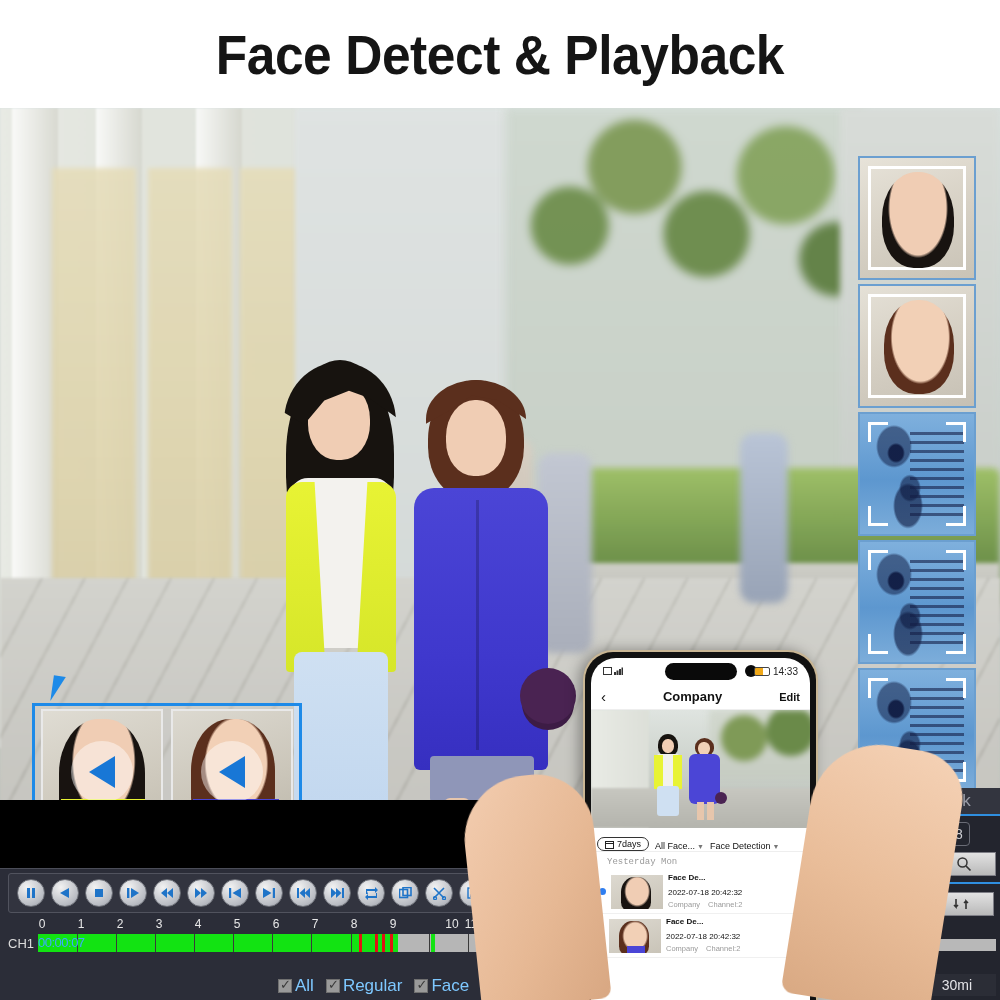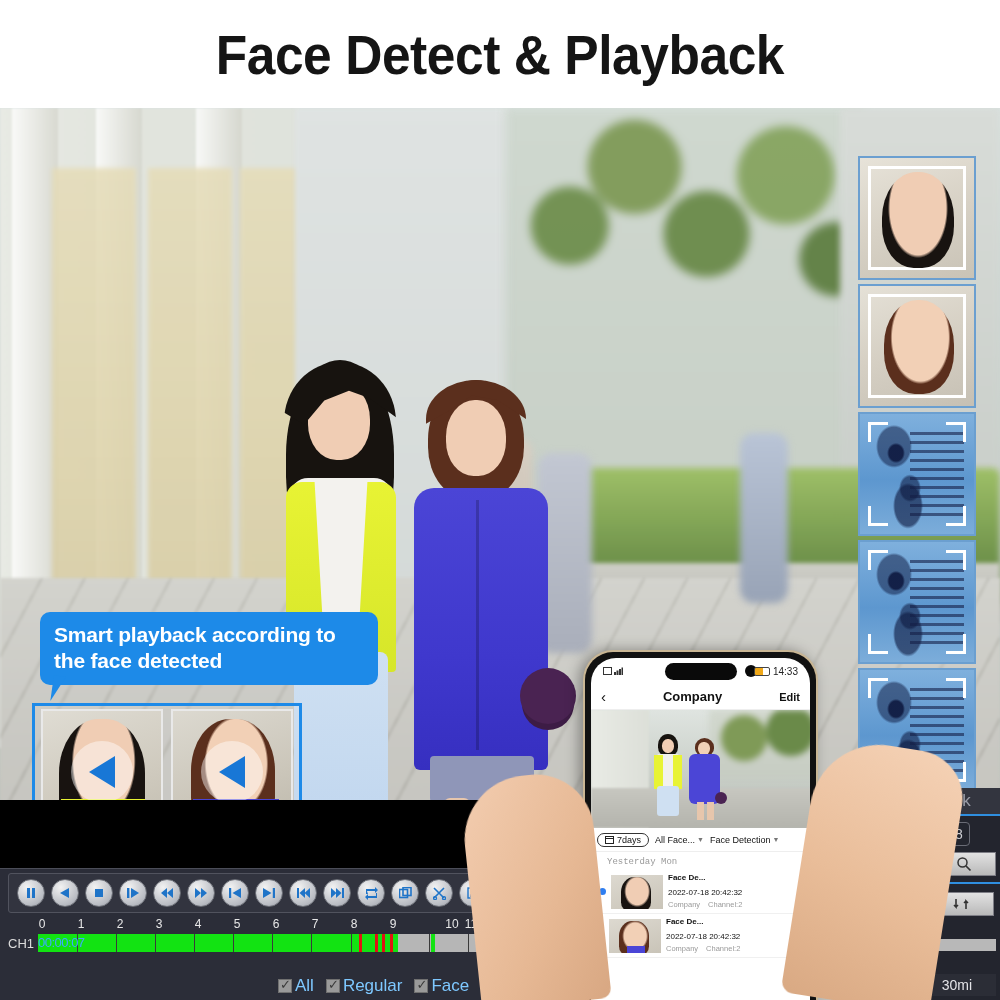--- a/index.html
+++ b/index.html
@@ -241,21 +241,21 @@
   .notch-dot { position:absolute; left:calc(50% + 44px); top:7px; width:12px; height:12px; background:#0a0a0a; border-radius:50%; }
   .sb-left { font-size:8px; color:#222; letter-spacing:1px; display:flex; gap:2px; align-items:center; }
   .sb-right { font-size:10px; color:#222; display:flex; gap:3px; align-items:center; }
   .batt { width:16px; height:9px; border:1px solid #444; border-radius:2px; position:relative; background:linear-gradient(90deg,#f0a818 60%, #fff 60%); }
   .nav-bar { height:26px; display:flex; align-items:center; justify-content:space-between; padding:0 10px; border-bottom:1px solid #eee; }
   .nav-title { font-size:13px; font-weight:bold; color:#111; }
   .nav-back { font-size:15px; color:#111; }
   .nav-edit { font-size:11px; font-weight:bold; color:#111; }
   .phone-video { height:118px; position:relative; overflow:hidden;
      background:linear-gradient(180deg,#dfe4e0,#c9cfc8 55%,#b6bab3);}
-  .filter-bar { height:24px; display:flex; align-items:center; gap:6px; padding:0 6px; border-bottom:1px solid #eee; }
+  .filter-bar { height:24px; display:flex; align-items:flex-end; gap:6px; padding:0 6px; border-bottom:1px solid #eee; }
   .pill { border:1px solid #333; border-radius:10px; padding:1px 7px; font-size:9px; color:#111; display:flex; gap:3px; align-items:center; }
   .fsel { font-size:9px; color:#111; display:flex; gap:2px; align-items:center; }
   .caret { font-size:7px; color:#777; }
   .day-head { font-size:9px; color:#999; padding:5px 0 3px 16px;font-family:Liberation Mono, monospace; }
   .evt { display:flex; align-items:center; gap:5px; padding:3px 6px 3px 6px; border-bottom:1px solid #f0f0f0; position:relative; }
   .evt-dot { width:7px; height:7px; border-radius:50%; background:#2f7ef0; flex:0 0 auto; margin-left:2px; }
   .evt-dot.small { width:3px; height:3px; background:#777; margin-left:4px; }
   .evt-thumb { width:52px; height:34px; flex:0 0 auto; background:linear-gradient(160deg,#ddd9d0,#c9c4b8); position:relative; overflow:hidden; }
   .evt-txt { flex:1 1 auto; }
   .evt-r1 { display:flex; gap:6px; align-items:baseline;flex-direction:column; }
@@ -363,23 +363,20 @@
     <div class="face-cell scan">
       <div class="scan-face"></div>
       <div class="scan-lines"></div>
       <div class="bracket bk-tl"></div>
       <div class="bracket bk-tr"></div>
       <div class="bracket bk-bl"></div>
       <div class="bracket bk-br"></div>
     </div>
   </div>
 
-  <div class="callout">
-    <div class="callout-text">Smart playback according to the face detected</div>
-  </div>
   <div class="callout-tail"></div>
 
   <div class="result-panel">
     <div class="result-thumb rt1">
       <div style="position:absolute;left:16px;top:8px;width:86px;height:118px;background:radial-gradient(ellipse at 52% 36%, #f0cdb4 0 30px, transparent 32px), #181310;border-radius:46% 46% 30% 30%;"></div>
       <div style="position:absolute;left:18px;bottom:0;width:84px;height:34px;background:#e8f334;"></div>
       <div class="play-badge">
         <div class="play-tri"></div>
       </div>
     </div>

